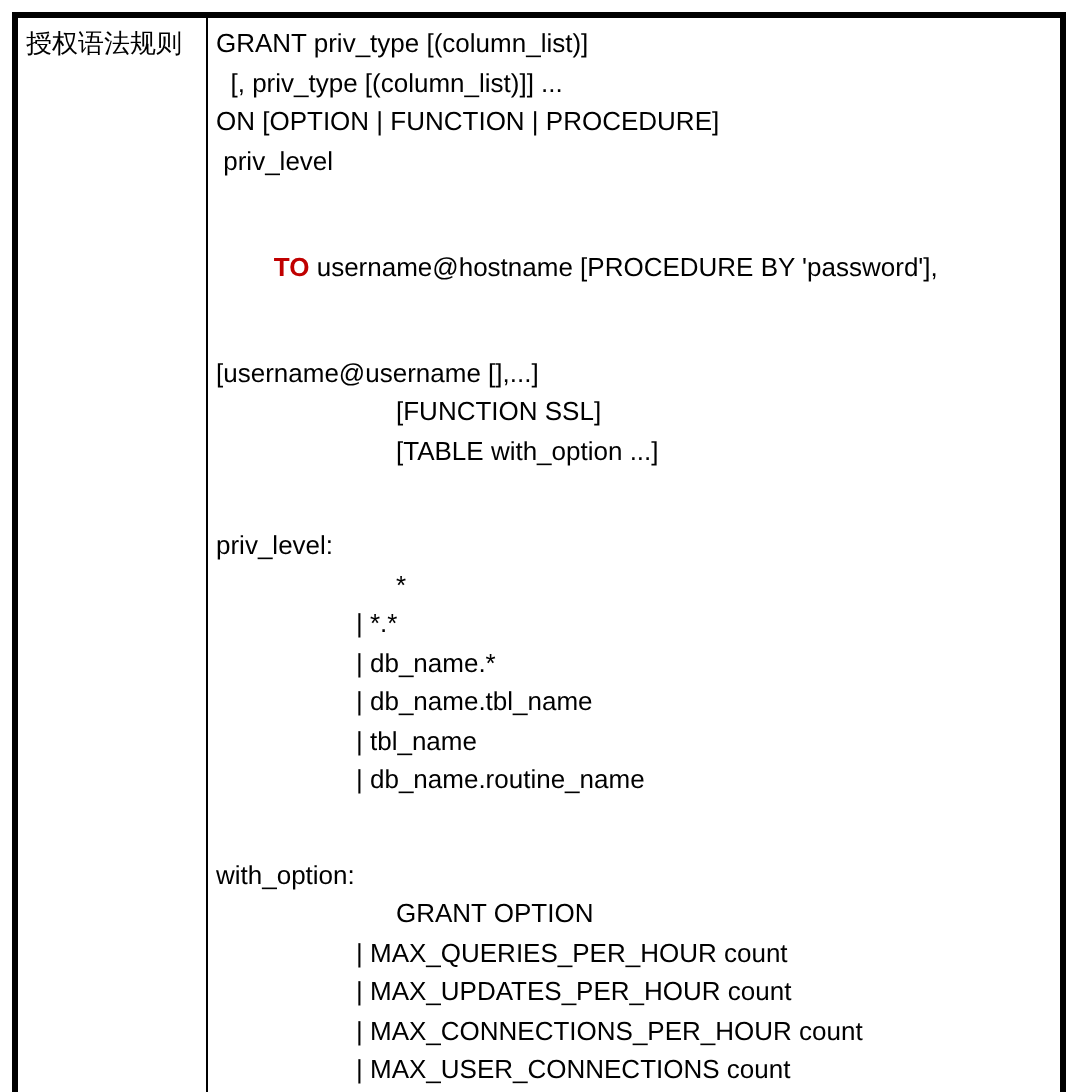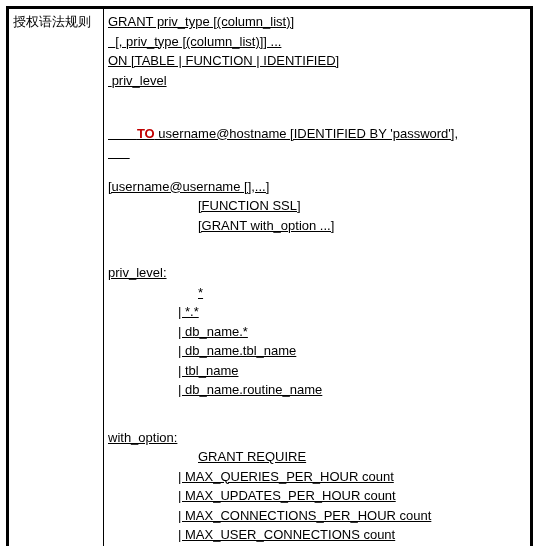--- a/index.html
+++ b/index.html
@@ -22,64 +22,64 @@
   td {
     border: 1px solid #000;
     vertical-align: top;
     padding: 3px 4px;
     line-height: 1.5;
   }
   td.left {
     width: 86px;
     font-size: 13px;
   }
-  .line { white-space: pre-wrap; text-decoration: underline; }
+  .line { white-space: pre-wrap; }
   .bold-red {
     font-weight: bold;
     color: #c00000;
     margin-top: 36px;
   }
   .indent-big { padding-left: 90px; }
   .indent-mid { padding-left: 70px; }
   .blank { height: 14px; }
 </style>
 </head>
 <body>
 
 <div class="wrap">
 <table>
   <tbody>
         <tr>
     <td class="left">授权语法规则</td>
     <td>
       <div class="line">GRANT priv_type [(column_list)]</div>
       <div class="line">  [, priv_type [(column_list)]] ...</div>
-      <div class="line">ON [TABLE | FUNCTION | IDENTIFIED]</div>
+      <div class="line">ON [OPTION | FUNCTION | PROCEDURE]</div>
       <div class="line"> priv_level</div>
       <div class="blank"></div>
       <div class="line">
-        <span class="bold-red">TO</span><span> username@hostname [IDENTIFIED BY 'password'],</span>
+        <span class="bold-red">TO</span><span> username@hostname [PROCEDURE BY 'password'],</span>
       </div>
       <div class="blank"></div>
       <div class="line">[username@username [],...]</div>
       <div class="line indent-big">[FUNCTION SSL]</div>
-      <div class="line indent-big">[GRANT with_option ...]</div>
+      <div class="line indent-big">[TABLE with_option ...]</div>
       <div class="blank"></div>
       <div class="blank"></div>
       <div class="line">priv_level:</div>
       <div class="line" style="padding-left:90px">*</div>
       <div class="line indent-mid">| *.*</div>
       <div class="line indent-mid">| db_name.*</div>
       <div class="line indent-mid">| db_name.tbl_name</div>
       <div class="line indent-mid">| tbl_name</div>
       <div class="line indent-mid">| db_name.routine_name</div>
       <div class="blank"></div>
       <div class="blank"></div>
       <div class="line">with_option:</div>
-      <div class="line" style="padding-left:90px">GRANT REQUIRE</div>
+      <div class="line" style="padding-left:90px">GRANT OPTION</div>
       <div class="line indent-mid">| MAX_QUERIES_PER_HOUR count</div>
       <div class="line indent-mid">| MAX_UPDATES_PER_HOUR count</div>
       <div class="line indent-mid">| MAX_CONNECTIONS_PER_HOUR count</div>
       <div class="line indent-mid">| MAX_USER_CONNECTIONS count</div>
       <div class="line">eg：grant create   on a.*    to 'tuser'@'172.16.37.10';</div>
     </td>
   </tr>
 
 </tbody>
     </table>

